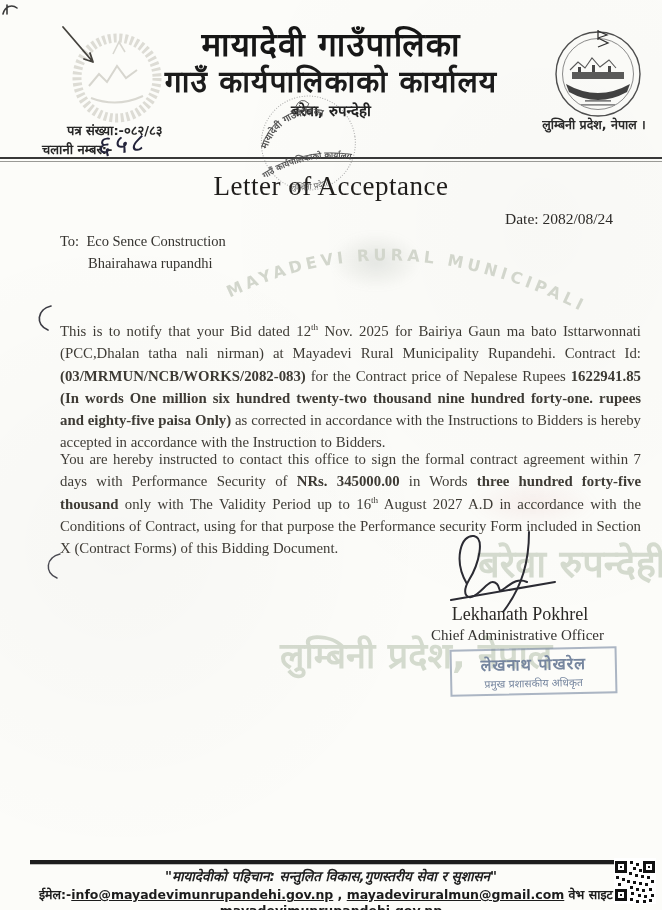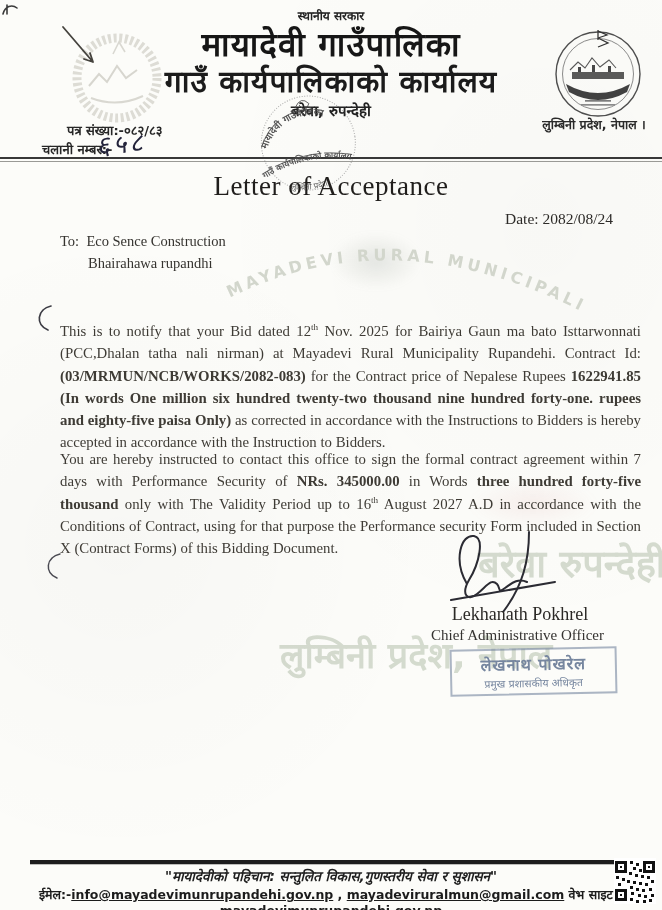--- a/index.html
+++ b/index.html
@@ -73,21 +73,20 @@
     </text>
   </svg>
 
   <div class="abs dev wm-band wm1">बरेवा रुपन्देही</div>
   <div class="abs dev wm-band wm2">लुम्बिनी प्रदेश, नेपाल</div>
 
   <svg class="abs" style="left:1px;top:2px;width:18px;height:16px;" viewBox="0 0 18 16">
     <path d="M2,12 C4,4 11,2 16,6 M6,3 v9" stroke="#3a3a3a" stroke-width="1.6" fill="none" stroke-linecap="round"></path>
   </svg>
 
-  <div class="abs ctr dev gov-label">स्थानीय सरकार</div>
   <div class="abs ctr dev muni-name">मायादेवी गाउँपालिका</div>
   <div class="abs ctr dev office-name">गाउँ कार्यपालिकाको कार्यालय</div>
   <div class="abs ctr dev addr-line">बरेवा, रुपन्देही</div>
 
   <svg class="abs" style="left:55px;top:20px;width:118px;height:108px;" viewBox="0 0 118 108">
     <circle cx="62" cy="58" r="40" fill="none" stroke="#dddcd5" stroke-width="9" stroke-dasharray="3 2.6"></circle>
     <path d="M34,66 l10,-12 8,8 10,-16 9,12 11,-8" fill="none" stroke="#d7d6cf" stroke-width="2"></path>
     <path d="M36,78 q26,10 52,-2" fill="none" stroke="#d9d8d1" stroke-width="2"></path>
     <path d="M58,34 l6,-12 6,10" fill="none" stroke="#d9d8d1" stroke-width="1.6"></path>
     <path d="M8,7 L38,42 M38,42 l-9,-3 M38,42 l-3,-9" stroke="#45433e" stroke-width="1.8" fill="none" stroke-linecap="round"></path>

